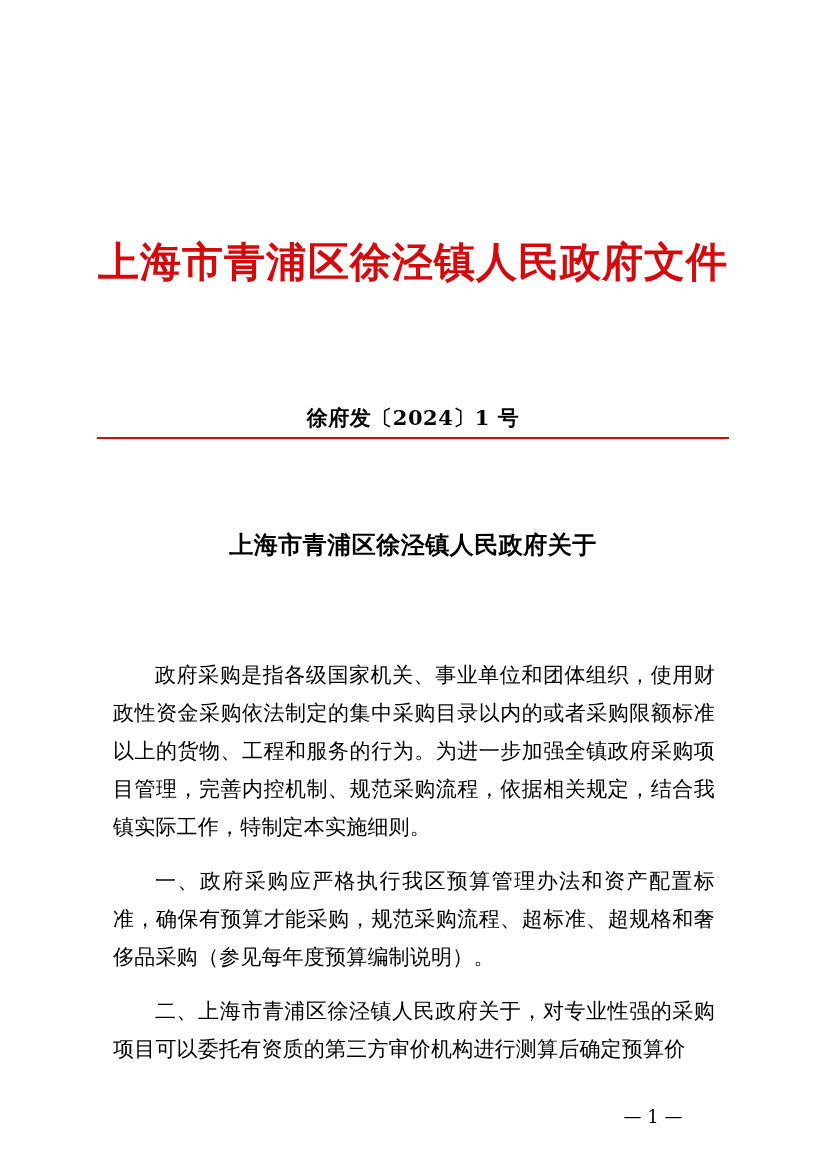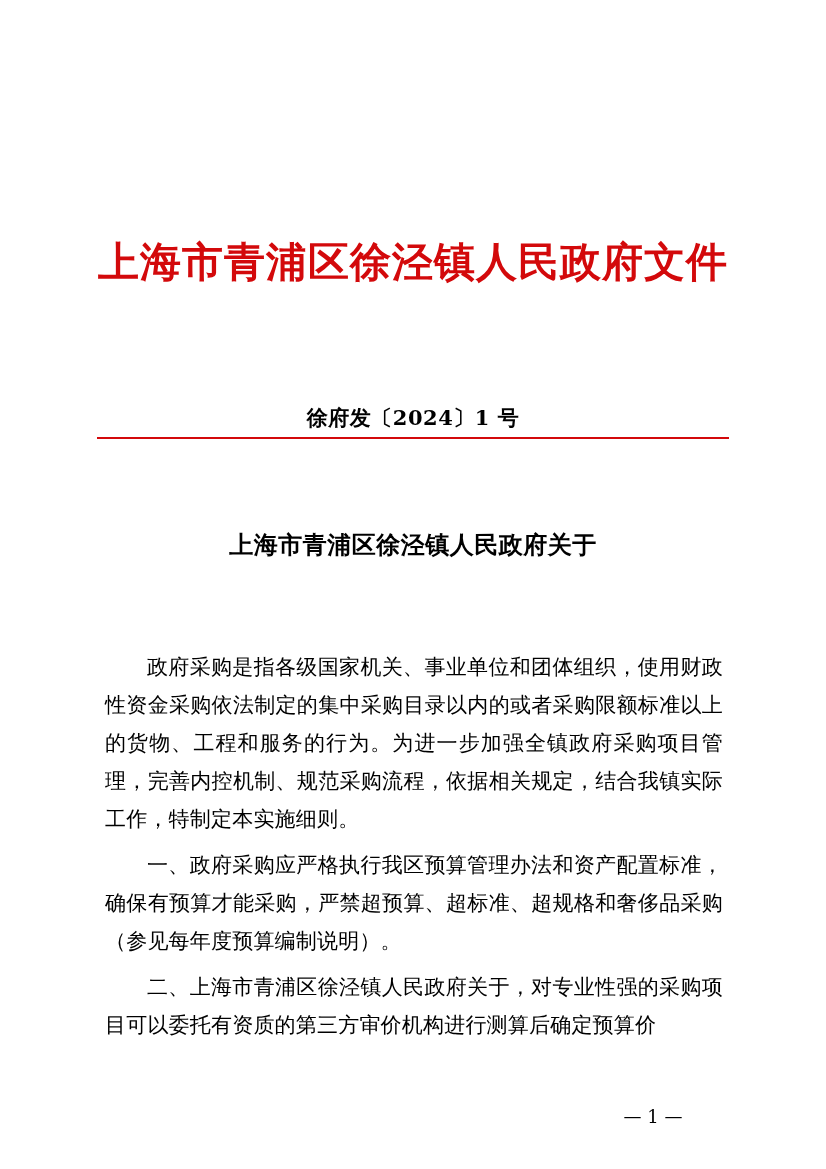--- a/index.html
+++ b/index.html
@@ -76,21 +76,21 @@
     top: 640px;
     left: 97px;
     width: 634px;
     font-size: 21px;
     line-height: 38px;
     letter-spacing: 0.2px;
     text-align: justify;
     font-family: "DejaVu Serif", "Liberation Serif", serif;
   }
   .body-text p {
-    margin: 8px;
+    margin: 16px;
     text-indent: 2em;
   }
   .page-number {
     position: absolute;
     bottom: 42px;
     left: 0;
     right: 0;
     text-align: center;
     font-size: 18px;
     font-family: "DejaVu Serif", "Liberation Serif", serif;
@@ -114,21 +114,21 @@
   <div class="doc-number">徐府发〔2024〕1 号</div>
 
   <div class="red-rule"></div>
 
   <div class="subject">
     <span class="line">上海市青浦区徐泾镇人民政府关于</span>
   </div>
 
   <div class="body-text">
     <p>政府采购是指各级国家机关、事业单位和团体组织，使用财政性资金采购依法制定的集中采购目录以内的或者采购限额标准以上的货物、工程和服务的行为。为进一步加强全镇政府采购项目管理，完善内控机制、规范采购流程，依据相关规定，结合我镇实际工作，特制定本实施细则。</p>
-    <p>一、政府采购应严格执行我区预算管理办法和资产配置标准，确保有预算才能采购，严禁超预算、超标准、超规格和奢侈品采购（参见每年度预算编制说明）。</p>
+    <p>一、政府采购应严格执行我区预算管理办法和资产配置标准，确保有预算才能采购，规范采购流程、超标准、超规格和奢侈品采购（参见每年度预算编制说明）。</p>
     <p>二、上海市青浦区徐泾镇人民政府关于，对专业性强的采购项目可以委托有资质的第三方审价机构进行测算后确定预算价</p>
   </div>
 
   <div class="page-number">
     <span>— 1 —</span>
   </div>
 
 </div>
 
 </body></html>

